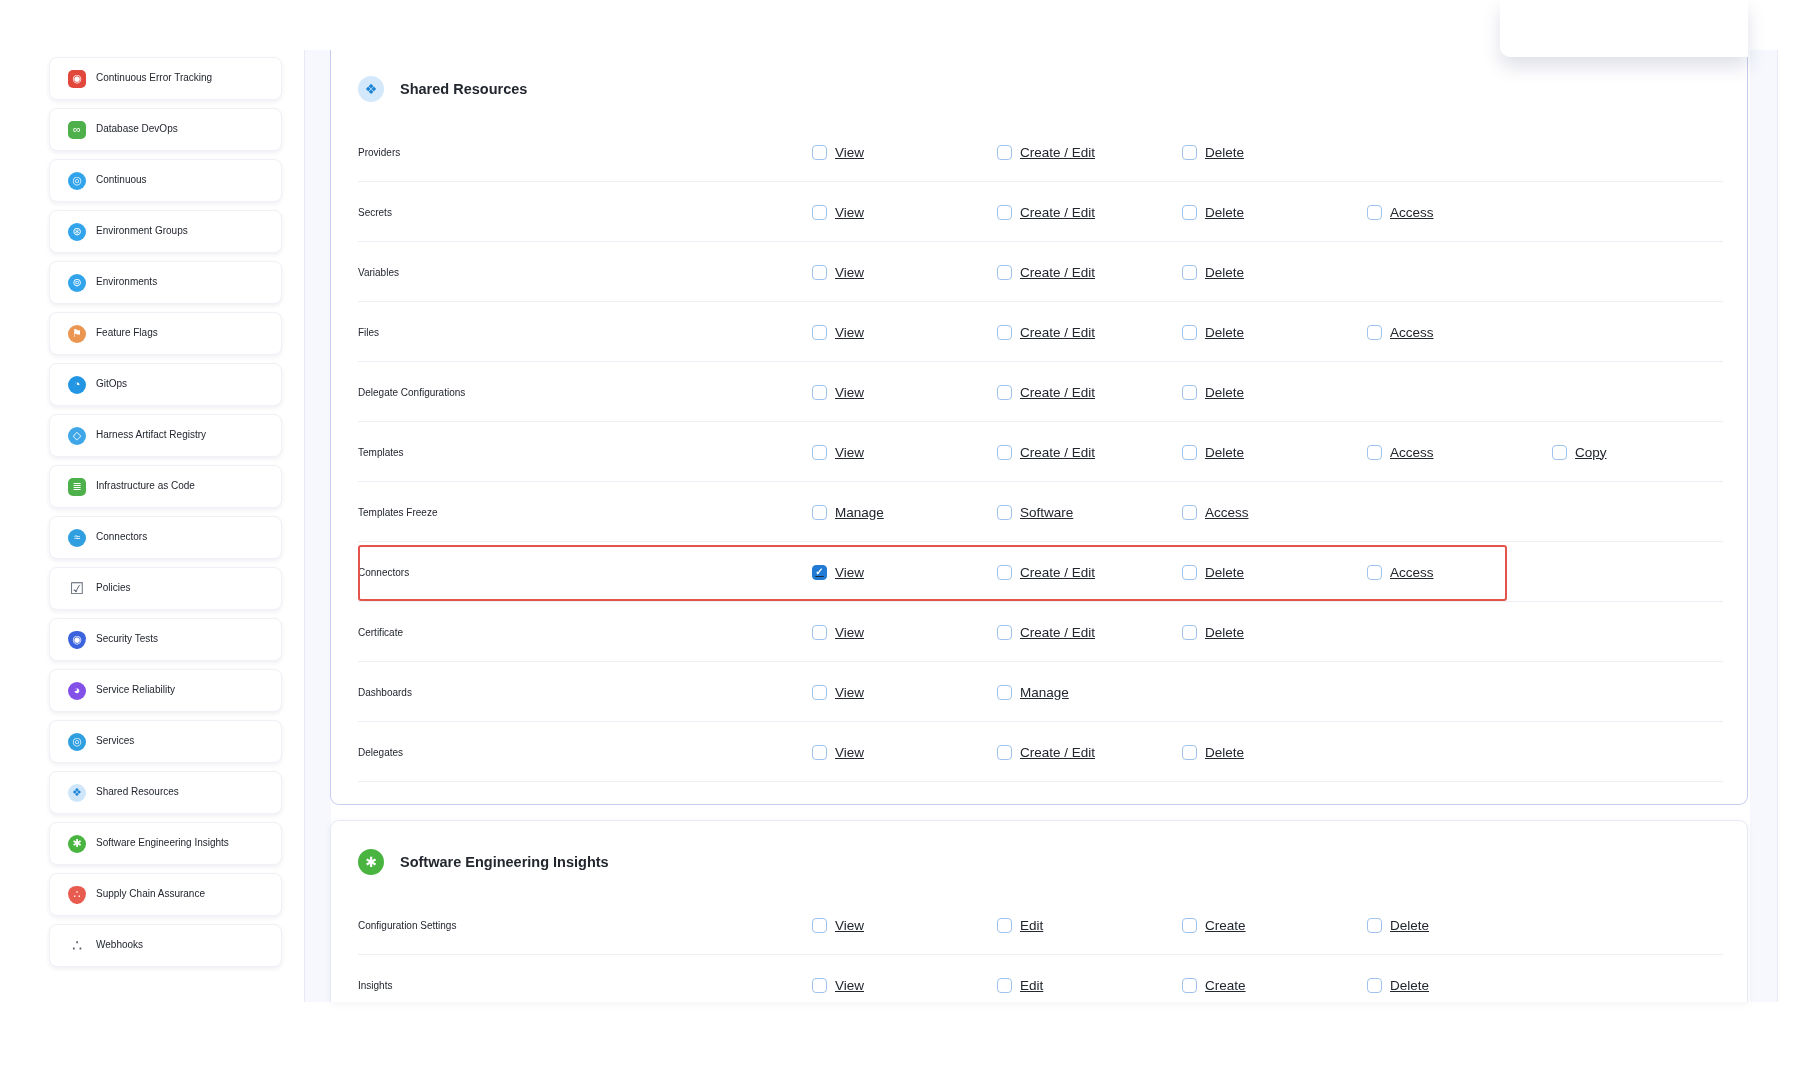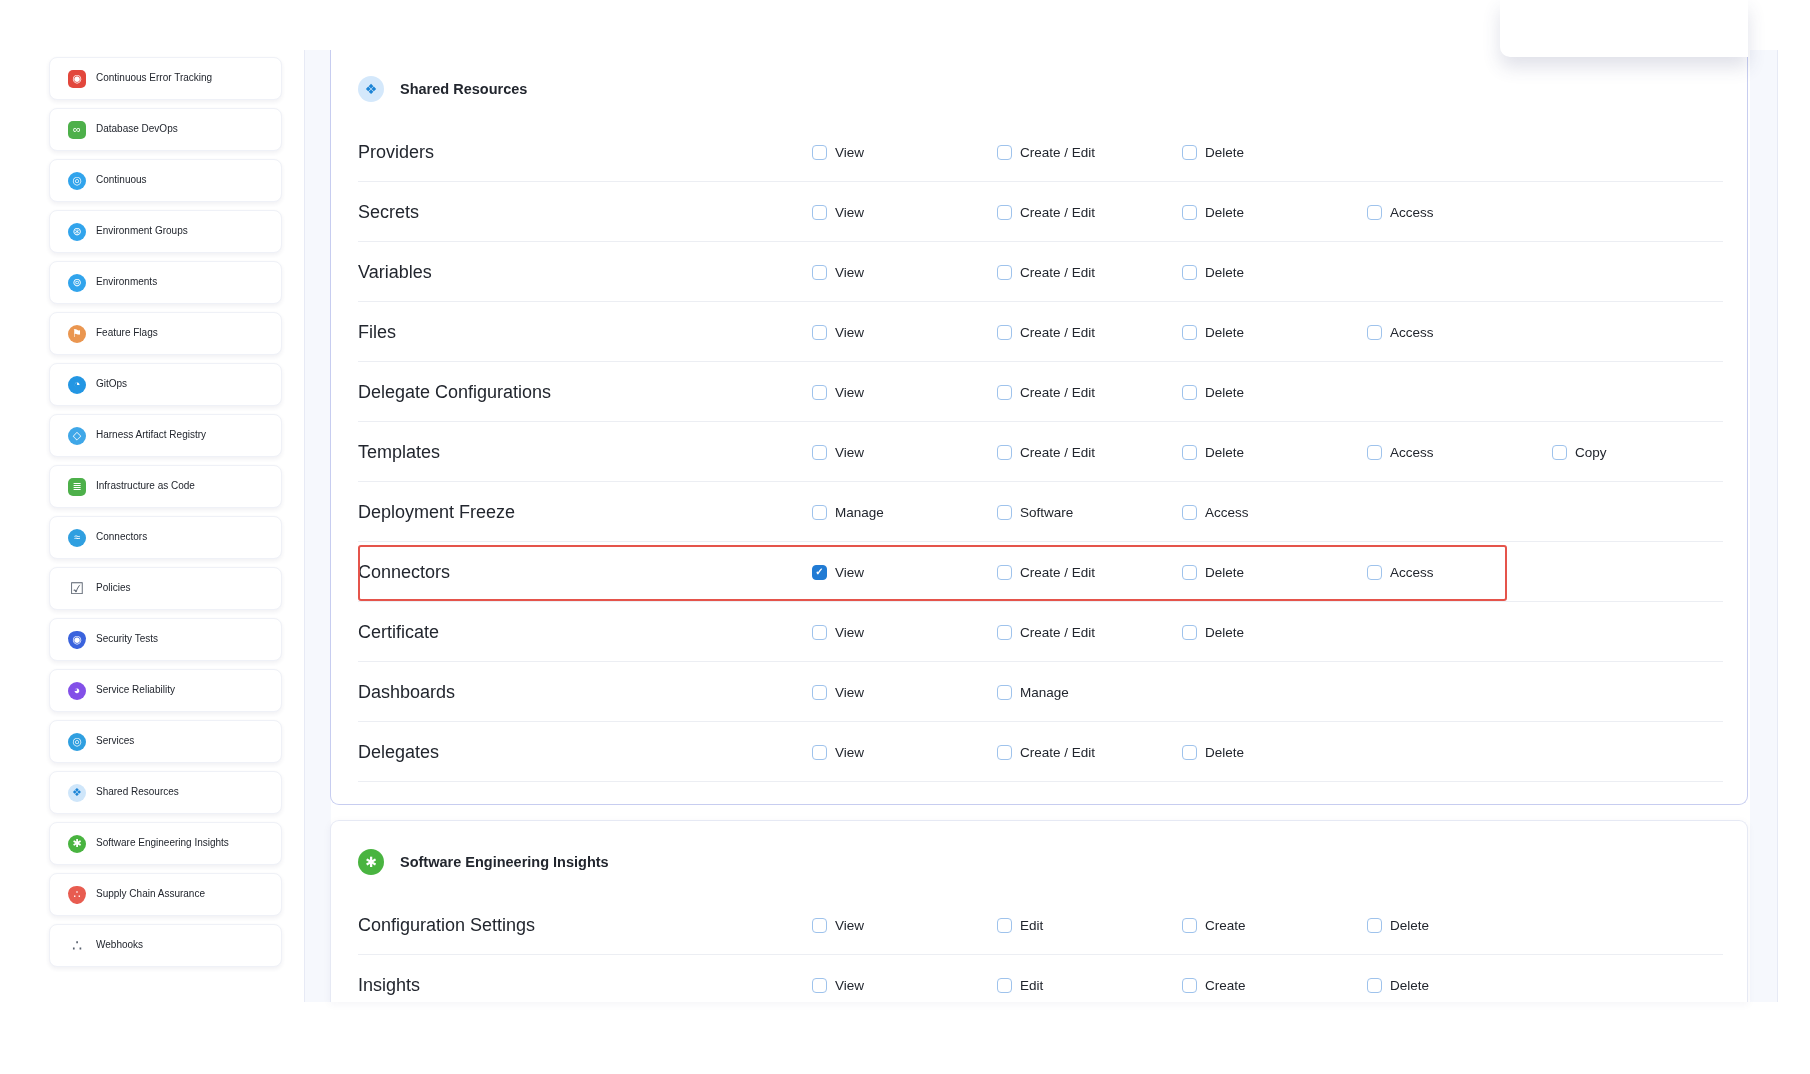--- a/index.html
+++ b/index.html
@@ -52,22 +52,22 @@
   
   .prow{
     position:relative;display:grid;
     grid-template-columns:454px 185px 185px 185px 185px 185px;
     align-items:center;height:60px;padding-left:27px;box-sizing:border-box;
   }
   .prow::after{
     content:"";position:absolute;left:27px;right:24px;bottom:0;height:1px;background:#eceef3;
   }
   .prow.no-sep::after{display:none;}
-  .r-label{font-size:18px;color:#22262e;}
-  .perm{display:flex;align-items:center;cursor:pointer;}
+  .r-label{font-size:10px;color:#22262e;}
+  .perm{display:flex;align-items:center;cursor:pointer;text-decoration:underline;}
   .cb{
     flex:none;box-sizing:border-box;width:15px;height:15px;border-radius:4px;
     border:1.5px solid #9fc3ec;background:#fff;
     display:flex;align-items:center;justify-content:center;
     font-size:10px;line-height:1;color:#fff;
   }
   .cb.checked{background:var(--accent,#217bd4);border-color:var(--accent,#217bd4);font-weight:bold;}
   .perm-label{margin-left:8px;font-size:13.5px;color:#22262e;}
   
   .prow.highlighted::before{
@@ -268,21 +268,21 @@
         <label class="perm">
     <span class="cb"></span>
     <span class="perm-label">Access</span>
   </label>
         <label class="perm">
     <span class="cb"></span>
     <span class="perm-label">Copy</span>
   </label>
       </div>
       <div class="prow">
-    <span class="r-label">Deployment Freeze</span>
+    <span class="r-label">Templates Freeze</span>
   <label class="perm">
     <span class="cb"></span>
     <span class="perm-label">Manage</span>
   </label>
         <label class="perm">
     <span class="cb"></span>
     <span class="perm-label">Software</span>
   </label>
         <label class="perm">
     <span class="cb"></span>

